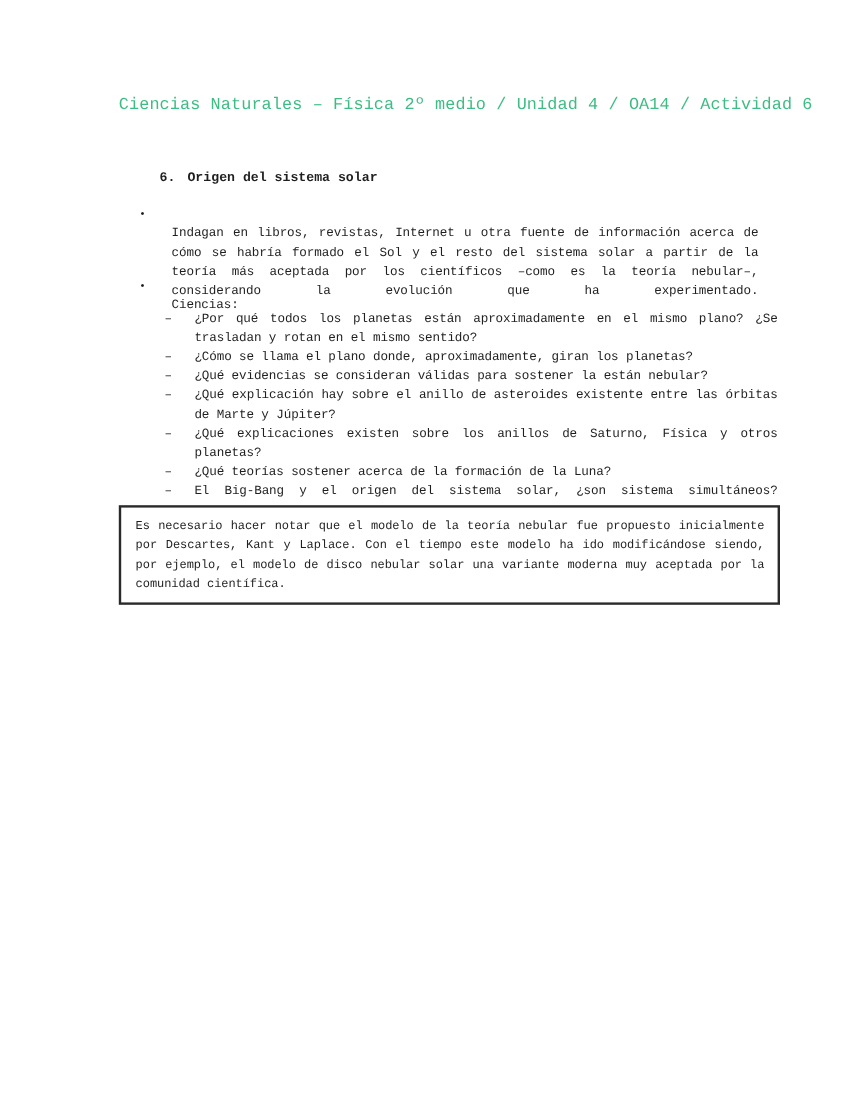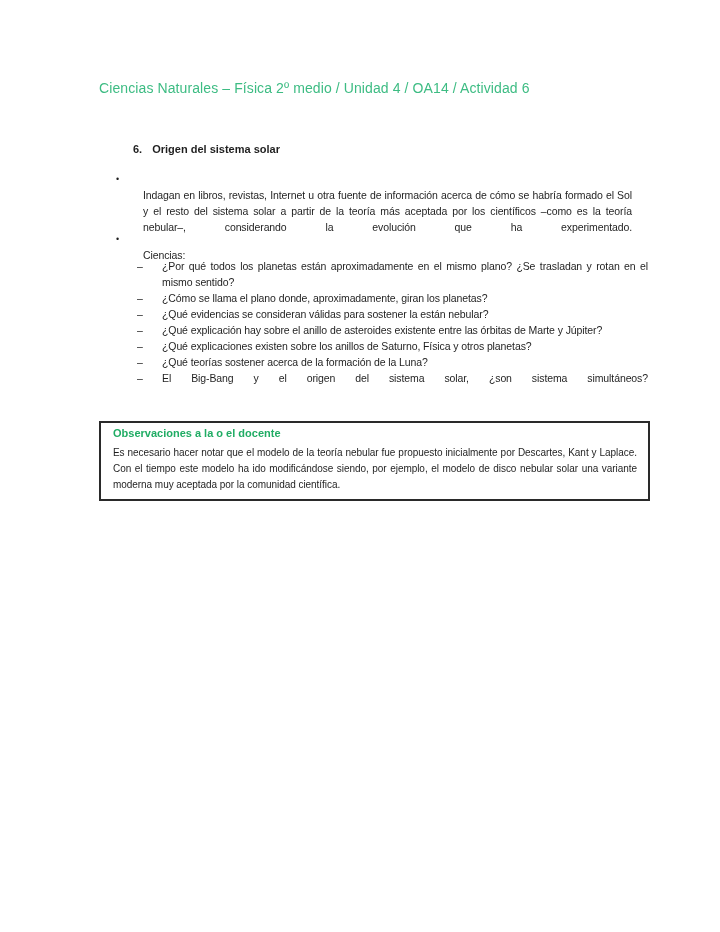--- a/index.html
+++ b/index.html
@@ -5,21 +5,21 @@
   html, body {
     margin: 0;
     padding: 0;
     background: #ffffff;
   }
   .page {
     position: relative;
     width: 692px;
     height: 932px;
     background: #ffffff;
-    font-family: Liberation Sans, sans-serif;
+    font-family: Liberation Mono, monospace;
     color: var(--text, #1f1f1f);
     overflow: hidden;
   }
 
   
   .doc-title {
     position: absolute;
     left: 99px;
     top: 80px;
     font-size: 14px;
@@ -165,17 +165,16 @@
       <span class="qmarker">–</span>
       <p>¿Qué teorías sostener acerca de la formación de la Luna?</p>
     </li>
     <li>
       <span class="qmarker">–</span>
       <p class="stretch">El Big-Bang y el origen del sistema solar, ¿son sistema simultáneos?</p>
     </li>
   </ul>
 
   <div class="obs-box">
-    <div class="obs-title">Observaciones a la o el docente</div>
     <p class="obs-body">Es necesario hacer notar que el modelo de la teoría nebular fue propuesto inicialmente por Descartes, Kant y Laplace. Con el tiempo este modelo ha ido modificándose siendo, por ejemplo, el modelo de disco nebular solar una variante moderna muy aceptada por la comunidad científica.</p>
   </div>
 
 </div>
 
 </body></html>

